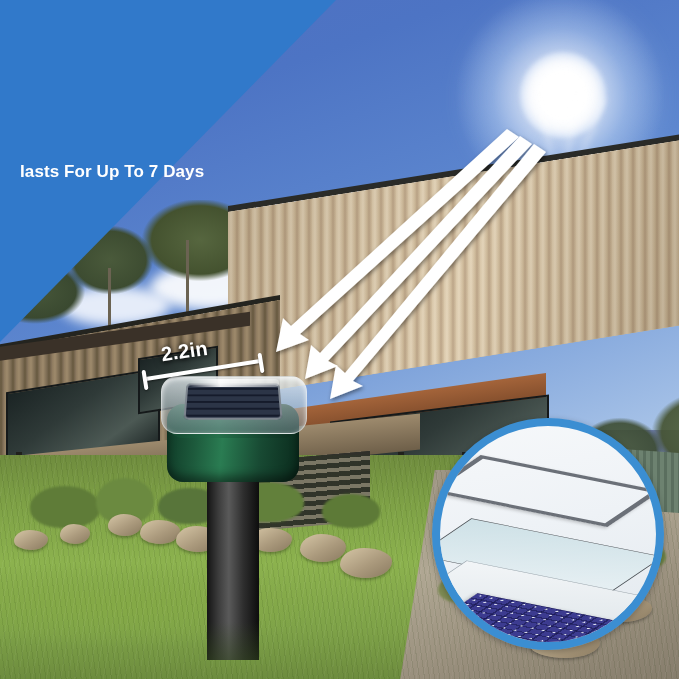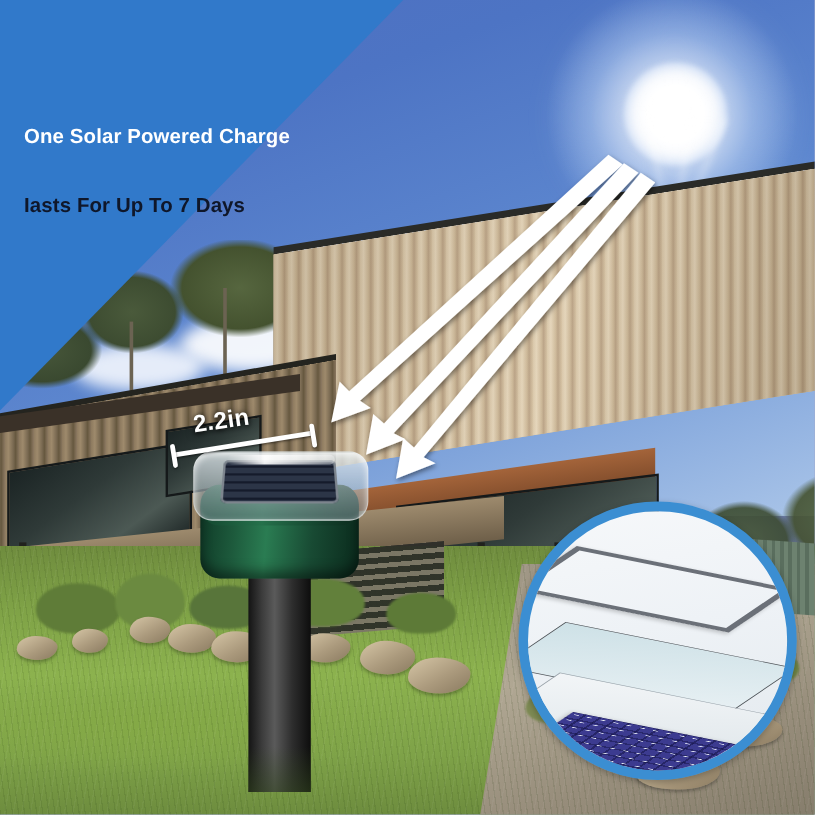--- a/index.html
+++ b/index.html
@@ -260,21 +260,21 @@
     position:absolute;left:20px;top:26px;
     color:#fff;font-size:41px;font-weight:300;letter-spacing:.2px;line-height:1;
     white-space:nowrap;
   }
   .sub1{
     position:absolute;left:20px;top:104px;
     color:#fff;font-size:17px;font-weight:600;letter-spacing:.1px;white-space:nowrap;
   }
   .sub2{
     position:absolute;left:20px;top:162px;
-    color:#0f172a;font-size:17px;font-weight:600;letter-spacing:.1px;white-space:nowrap;
+    color:#ffffff;font-size:17px;font-weight:600;letter-spacing:.1px;white-space:nowrap;
   }
 </style>
 </head>
 <body>
 
 <div id="stage">
 
   <div class="photo">
 
     <div class="sky"></div>
@@ -385,16 +385,15 @@
         <div class="pv-dots"></div>
       </div>
       <div class="layer base-sheet"></div>
     </div>
 
   </div>
 
   <div class="banner"></div>
   <div class="banner-edge"></div>
 
-  <div class="sub1">One Solar Powered Charge</div>
   <div class="sub2">Iasts For Up To 7 Days</div>
 
 </div>
 
 </body></html>

